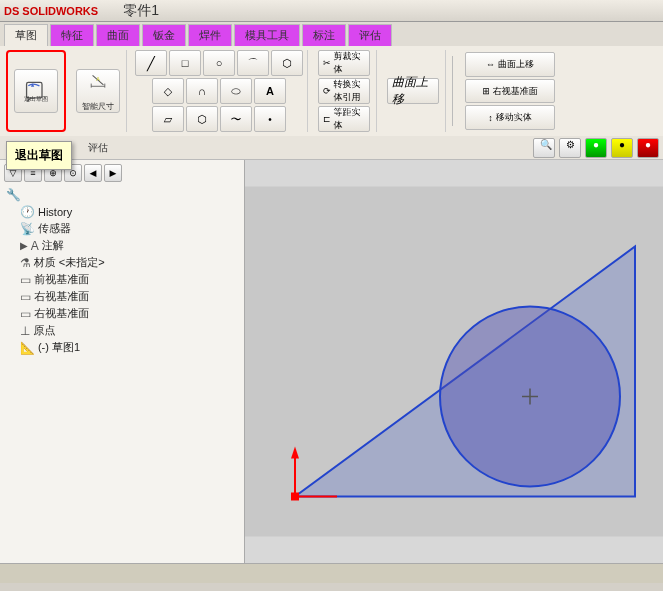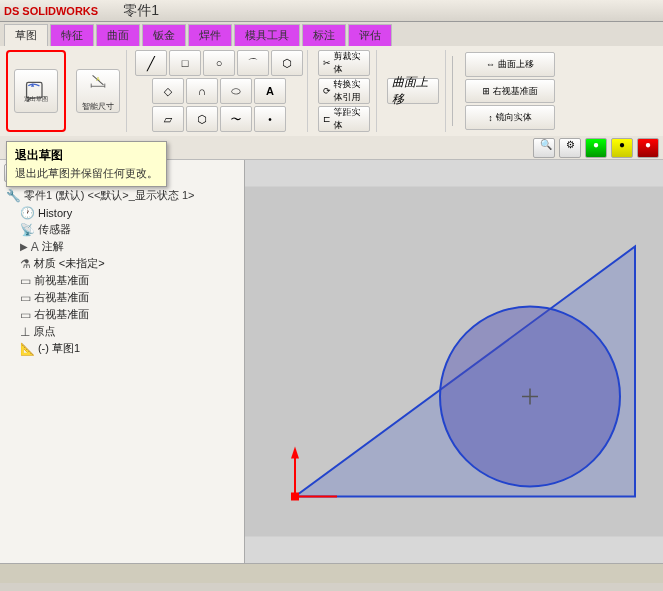--- a/index.html
+++ b/index.html
@@ -146,27 +146,26 @@
     <div class="tb-small-btn" style="font-size:9px;width:90px;gap:3px;">
       <span>⇔</span>
         <span>曲面上移</span>
     </div>
     <div class="tb-small-btn" style="font-size:9px;width:90px;gap:3px;">
       <span>⊞</span>
         <span>右视基准面</span>
     </div>
     <div class="tb-small-btn" style="font-size:9px;width:90px;gap:3px;">
       <span>↕</span>
-        <span>镜向实体</span>
+        <span>移动实体</span>
     </div>
   </div>
 
   <div class="tooltip-box" style="top:95px;left:6px;">
     <div class="tooltip-title">退出草图</div>
-    <div class="tooltip-desc">退出此草图并保留任何更改。</div>
   </div>
 
 </div>
 
 <div class="ribbon-row2">
   <div class="ribbon-row2-btn">草图</div>
   <div class="ribbon-row2-btn">标注</div>
   <div class="ribbon-row2-btn">评估</div>
   <div style="margin-left:auto;display:flex;gap:4px;">
     <div class="cmd-bar-btn" style="width:22px;text-align:center;">🔍</div>
@@ -185,21 +184,20 @@
       <div class="tree-toolbar-btn">▽</div>
       <div class="tree-toolbar-btn">≡</div>
       <div class="tree-toolbar-btn">⊕</div>
       <div class="tree-toolbar-btn">⊙</div>
       <div class="tree-toolbar-btn">◀</div>
       <div class="tree-toolbar-btn">▶</div>
     </div>
 
     <div class="tree-item tree-root">
       <span class="icon" style="color:#cc8800;">🔧</span>
-      <span>零件1 (默认) &lt;&lt;默认&gt;_显示状态 1&gt;</span>
     </div>
 
     <div class="tree-item">
       <span class="indent"></span>
       <span class="icon" style="color:#555;">🕐</span>
       <span>History</span>
     </div>
     <div class="tree-item">
       <span class="indent"></span>
       <span class="icon" style="color:#555;">📡</span>

